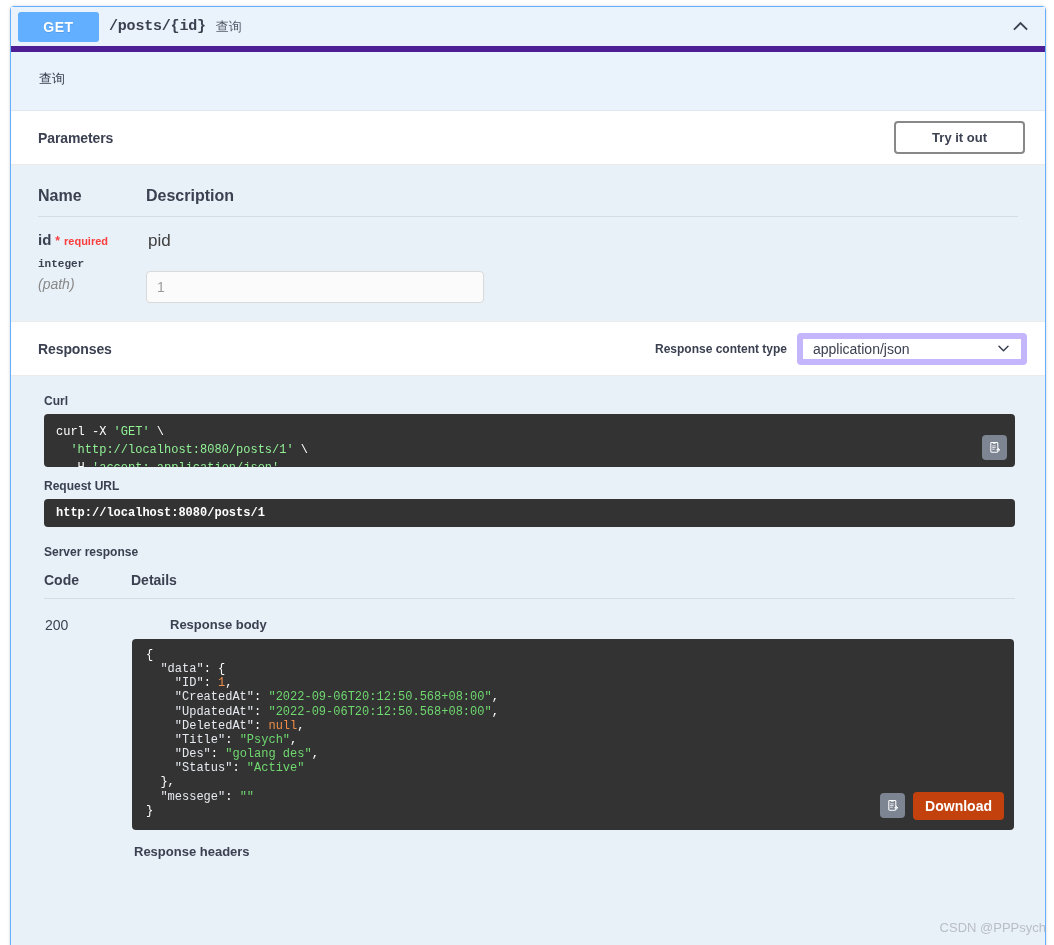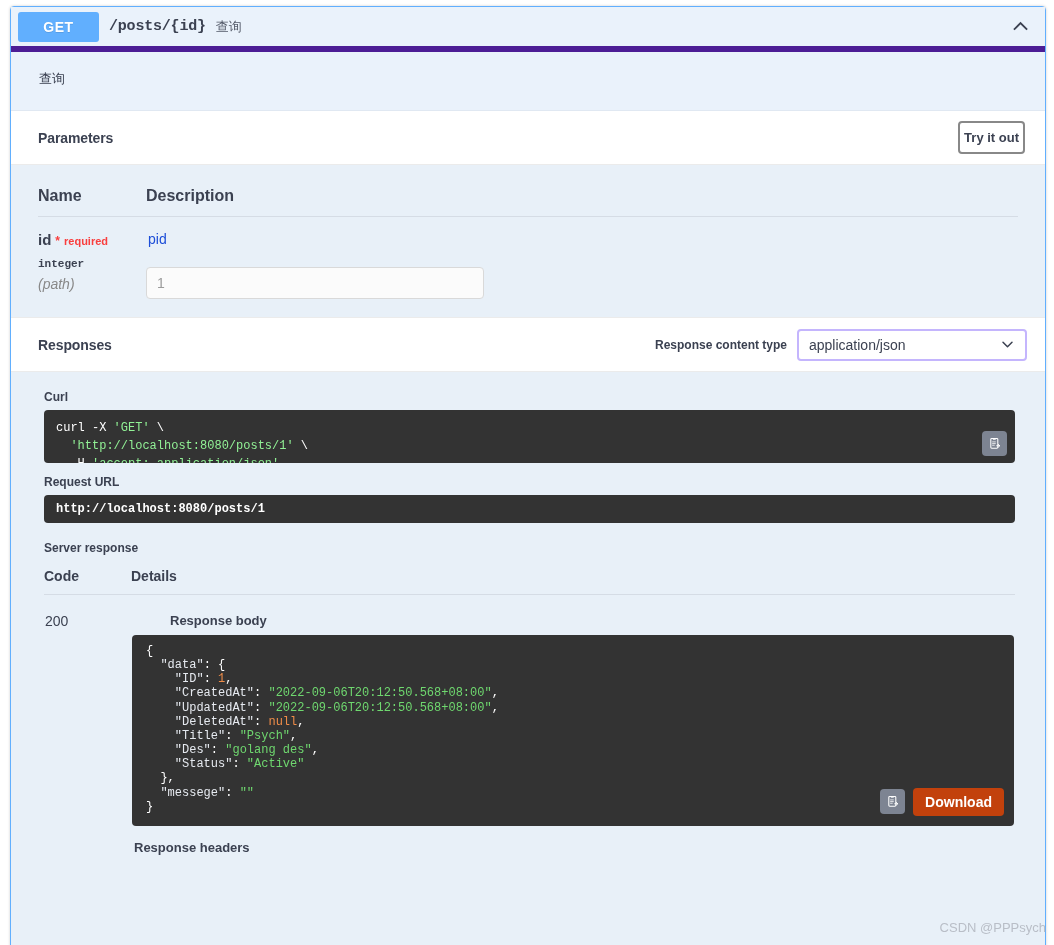--- a/index.html
+++ b/index.html
@@ -103,21 +103,21 @@
     letter-spacing: -.1px;
   }
   .try-btn {
     margin-left: auto;
     font-size: 13px;
     font-weight: bold;
     color: #3b4151;
     background: #ffffff;
     border: 2px solid #888888;
     border-radius: 4px;
-    padding: 8px 4px;
+    padding: 8px 36px;
     cursor: pointer;
     font-family: "Liberation Sans", sans-serif;
     line-height: 1;
   }
 
   
   .params-body {
     background: #e8f0f8;
     padding: 12px 27px 18px 27px;
   }
@@ -158,22 +158,22 @@
   }
   .pin {
     display: block;
     margin-top: 6px;
     font-family: Liberation Sans, sans-serif;
     font-size: 14px;
     font-style: italic;
     color: #888888;
   }
   .pdesc {
-    font-size: 14px;
-    color: #1d4ed8;
+    font-size: 17px;
+    color: #404040;
     padding-left: 2px;
     margin-bottom: 4px;
   }
   .pinput {
     margin-top: 16px;
     width: 338px;
     height: 32px;
     border: 1px solid #d9d9d9;
     border-radius: 4px;
     background: #fbfbfb;
@@ -199,21 +199,21 @@
     margin-left: auto;
     font-size: 12px;
     font-weight: bold;
     color: #3b4151;
     margin-right: 10px;
   }
   .rct-select {
     position: relative;
     width: 230px;
     height: 32px;
-    border: 2px solid #c4b5fd;
+    border: 6px solid #c4b5fd;
     border-radius: 4px;
     background: #ffffff;
     display: flex;
     align-items: center;
     padding: 0 10px;
     cursor: pointer;
   }
   .rct-value {
     font-size: 14px;
     color: #3b4151;

